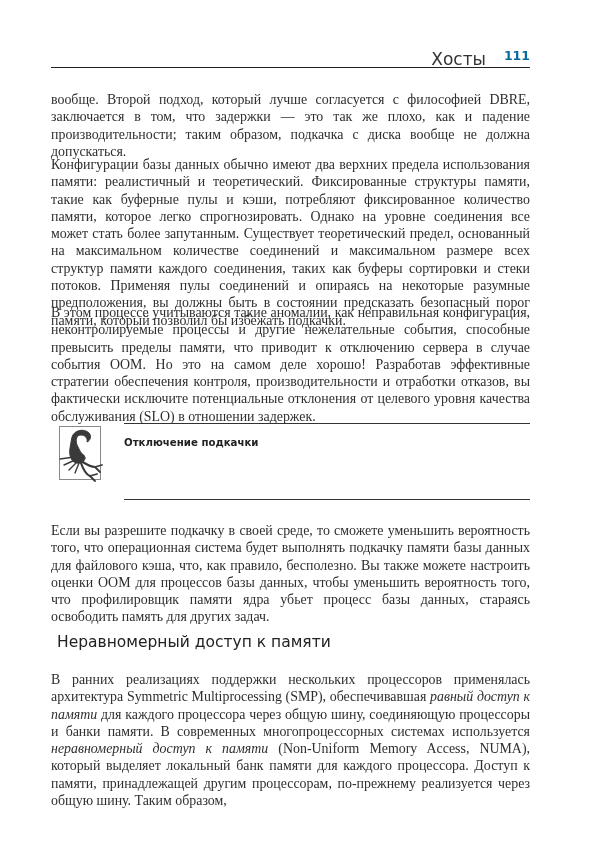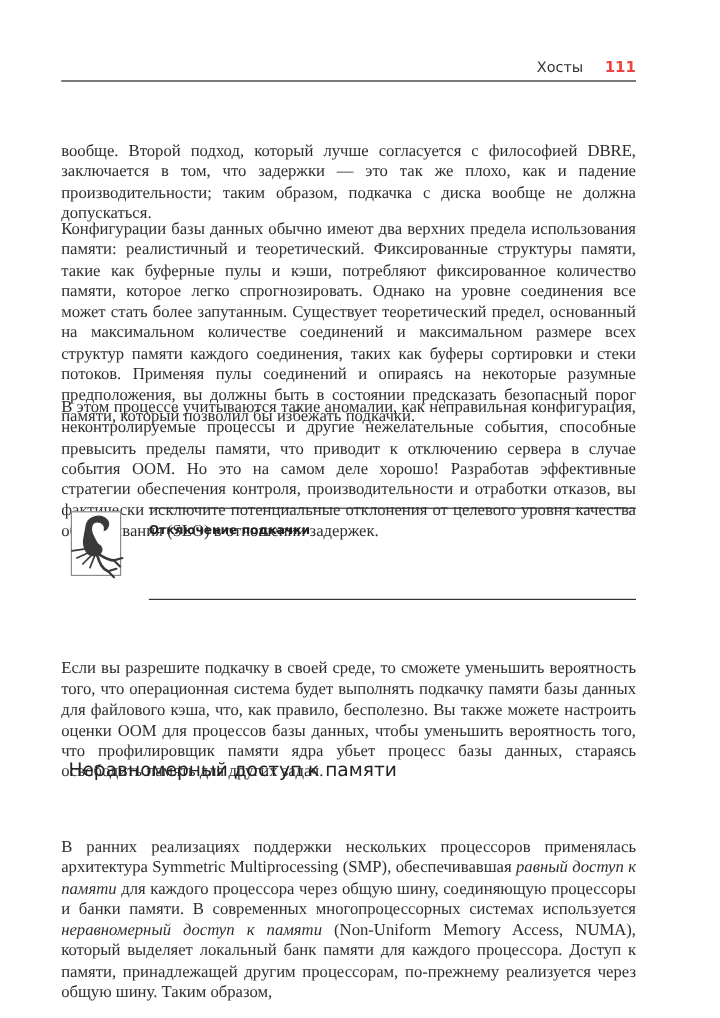--- a/index.html
+++ b/index.html
@@ -1,20 +1,20 @@
 <!DOCTYPE html>
 <html><head>
 <meta charset="utf-8">
 <style>
   html, body { margin: 0; padding: 0; background: #ffffff; }
   body { width: 600px; height: 848px; position: relative; overflow: hidden; color: #2a2a2a; }
   .header { position: absolute; left: 51px; top: 48px; width: 479px; height: 19px; border-bottom: 1.3px solid #222; }
-  .header .section { position: absolute; right: 44px; top: 1px; font-family: "DejaVu Sans", sans-serif; font-size: 12px; color: #333; }
-  .header .pnum { position: absolute; right: 0; top: 0; font-family: "DejaVu Sans", sans-serif; font-weight: bold; font-size: 12.5px; color: #ef4444; }
-  .para { position: absolute; left: 51px; width: 479px; font-family: "Liberation Serif", serif; font-size: 13.9px; line-height: 17.3px; text-align: justify; color: #2e2e2e; hyphens: auto; margin-top: 27px; }
+  .header .section { position: absolute; right: 44px; top: 1px; font-family: "DejaVu Sans", sans-serif; font-size: 17px; color: #333; }
+  .header .pnum { position: absolute; right: 0; top: 0; font-family: "DejaVu Sans", sans-serif; font-weight: bold; font-size: 12.5px; color: #0369a1; }
+  .para { position: absolute; left: 51px; width: 479px; font-family: "Liberation Serif", serif; font-size: 13.9px; line-height: 17.3px; text-align: justify; color: #2e2e2e; hyphens: auto; }
   .para em { font-style: italic; }
   .note { position: absolute; left: 51px; top: 423px; width: 479px; height: 77px; }
   .note .icon { position: absolute; left: 8px; top: 3px; width: 40px; height: 52px; border: 1px solid #8a8a8a; background: #fff; }
   .note .icon svg { position: absolute; left: -10px; top: 0px; overflow: visible; }
   .note .rule-top { position: absolute; left: 73px; top: 0; width: 406px; border-top: 1.2px solid #333; }
   .note .rule-bot { position: absolute; left: 73px; top: 76px; width: 406px; border-top: 1.2px solid #333; }
   .note .title { position: absolute; left: 73px; top: 14px; font-family: "DejaVu Sans", sans-serif; font-weight: bold; font-size: 10.2px; color: #222; }
   .note .body { position: absolute; left: 73px; top: 32px; width: 406px; font-family: "DejaVu Sans", sans-serif; font-size: 10px; line-height: 14.2px; text-align: justify; color: #2e2e2e; }
   .h2 { position: absolute; left: 57px; top: 633px; font-family: "DejaVu Sans", sans-serif; font-size: 15.5px; color: #222; }
 </style>

